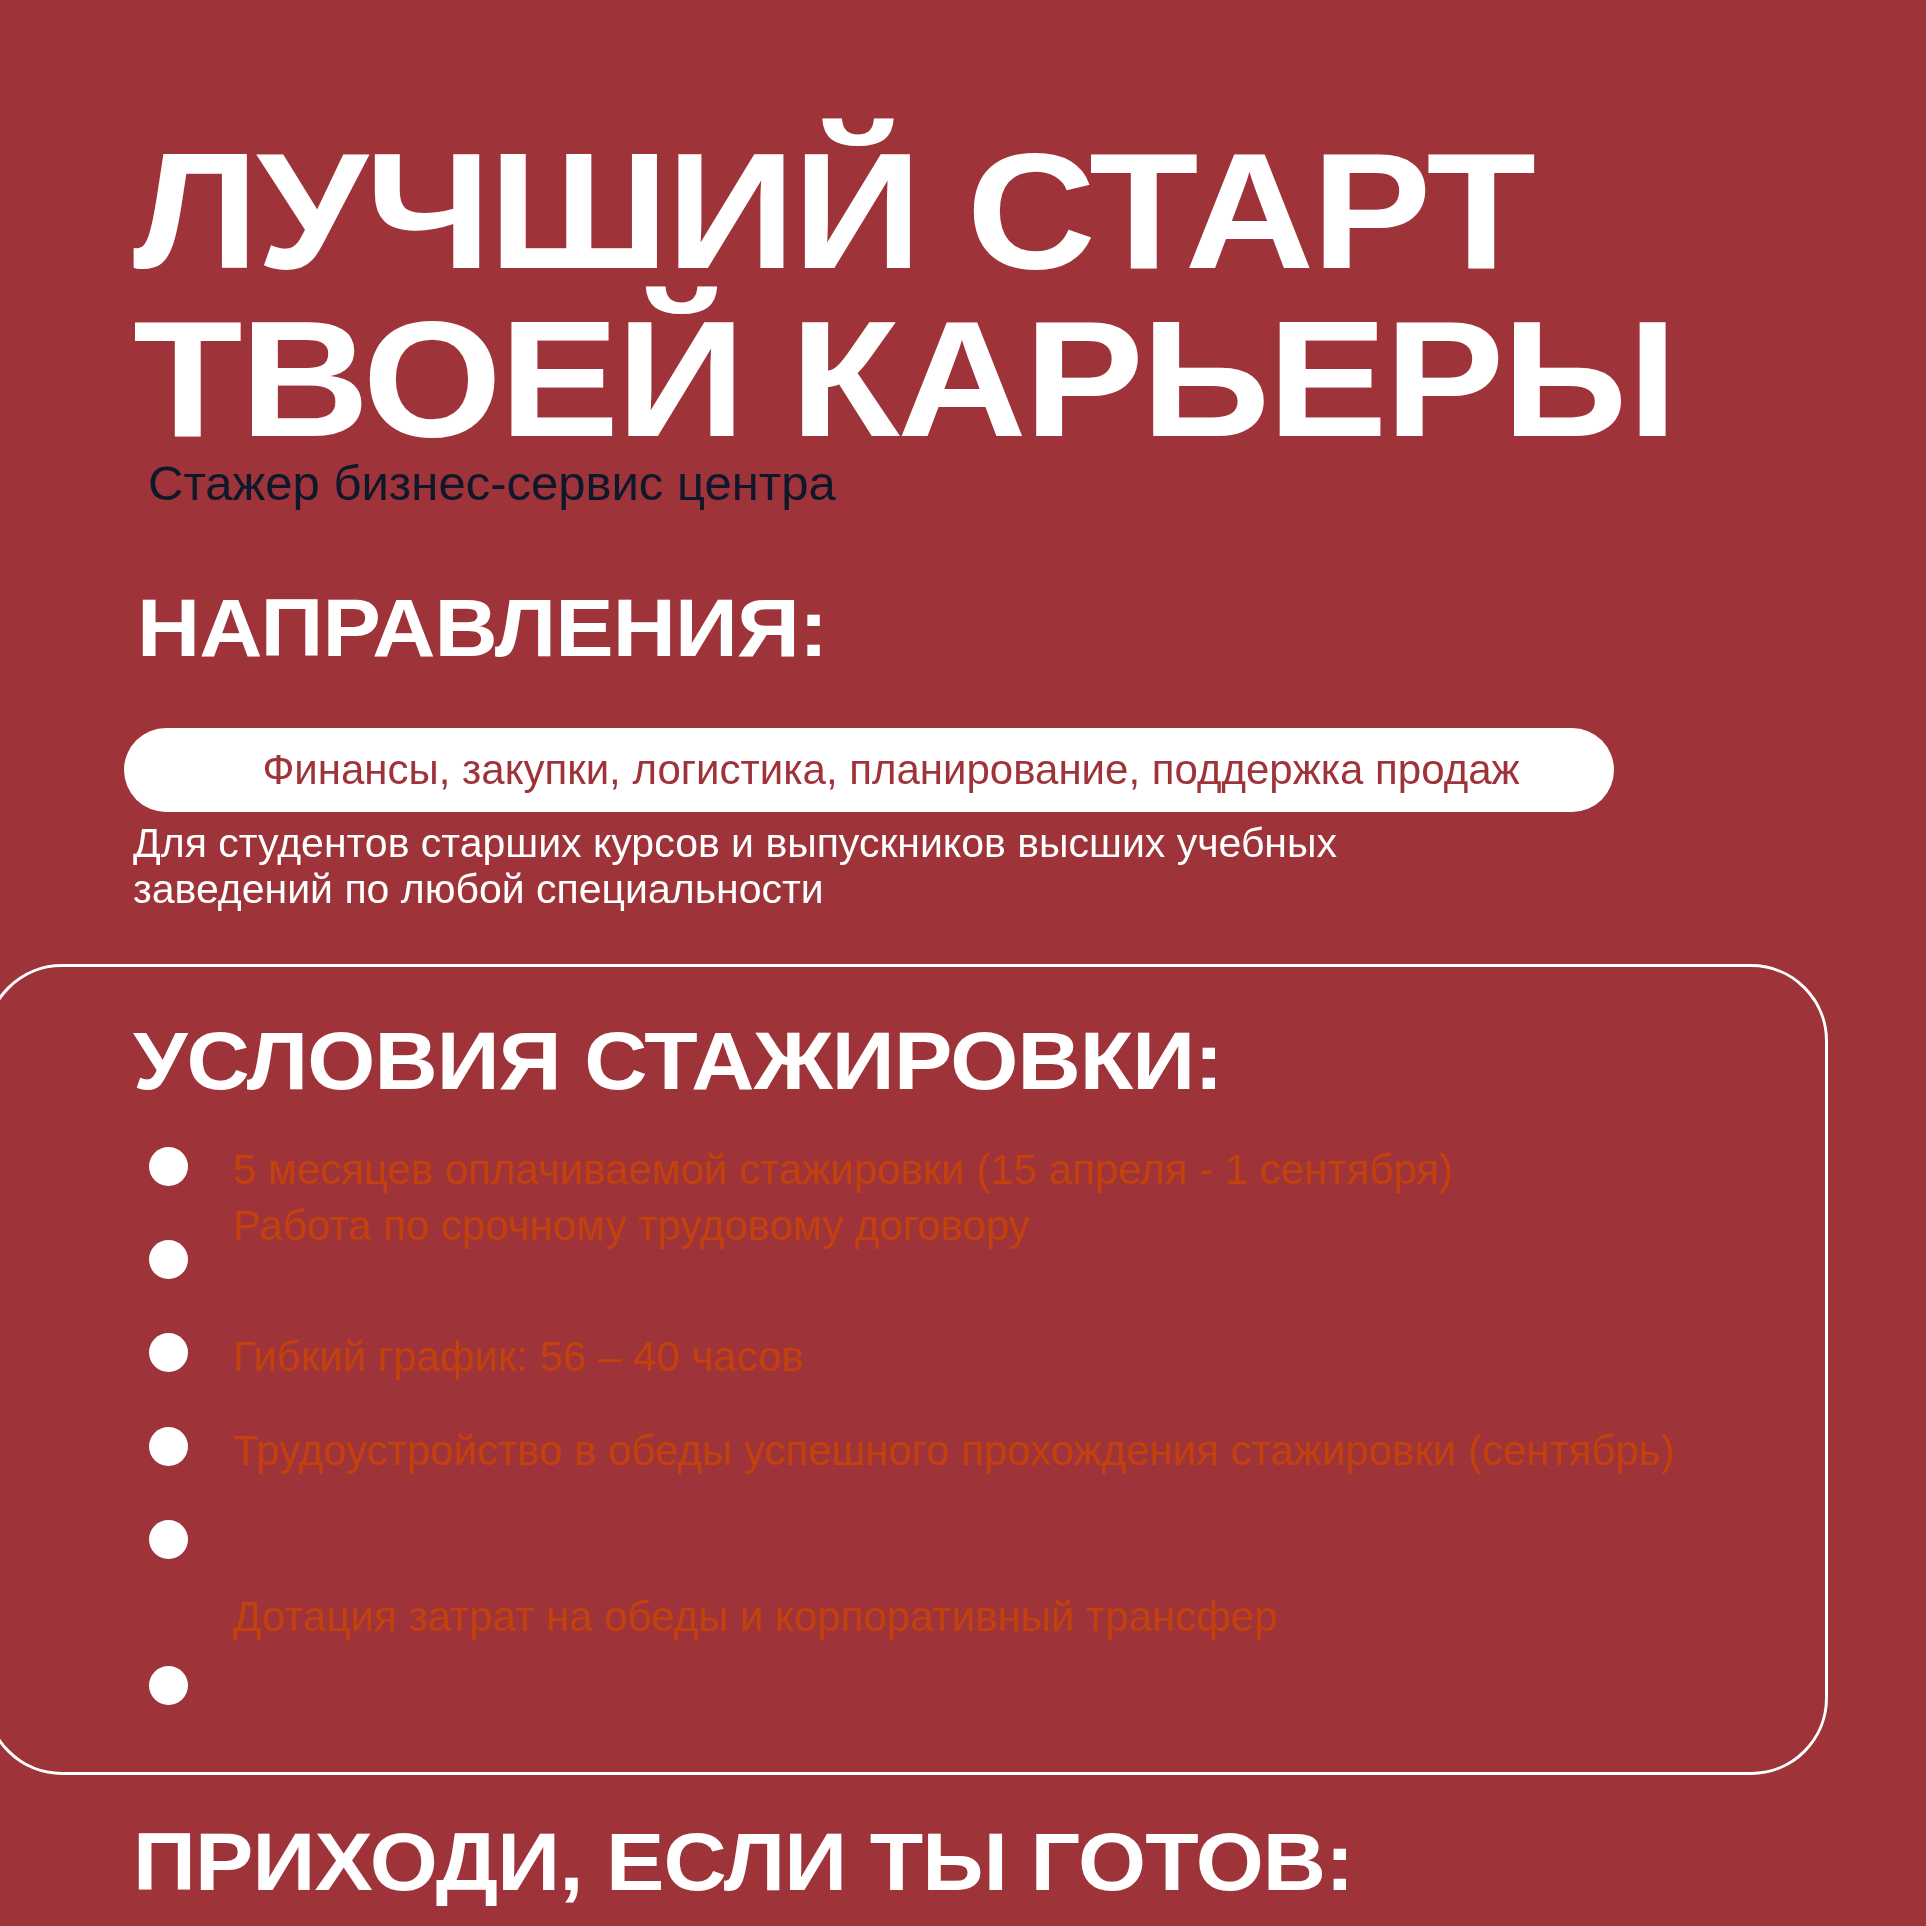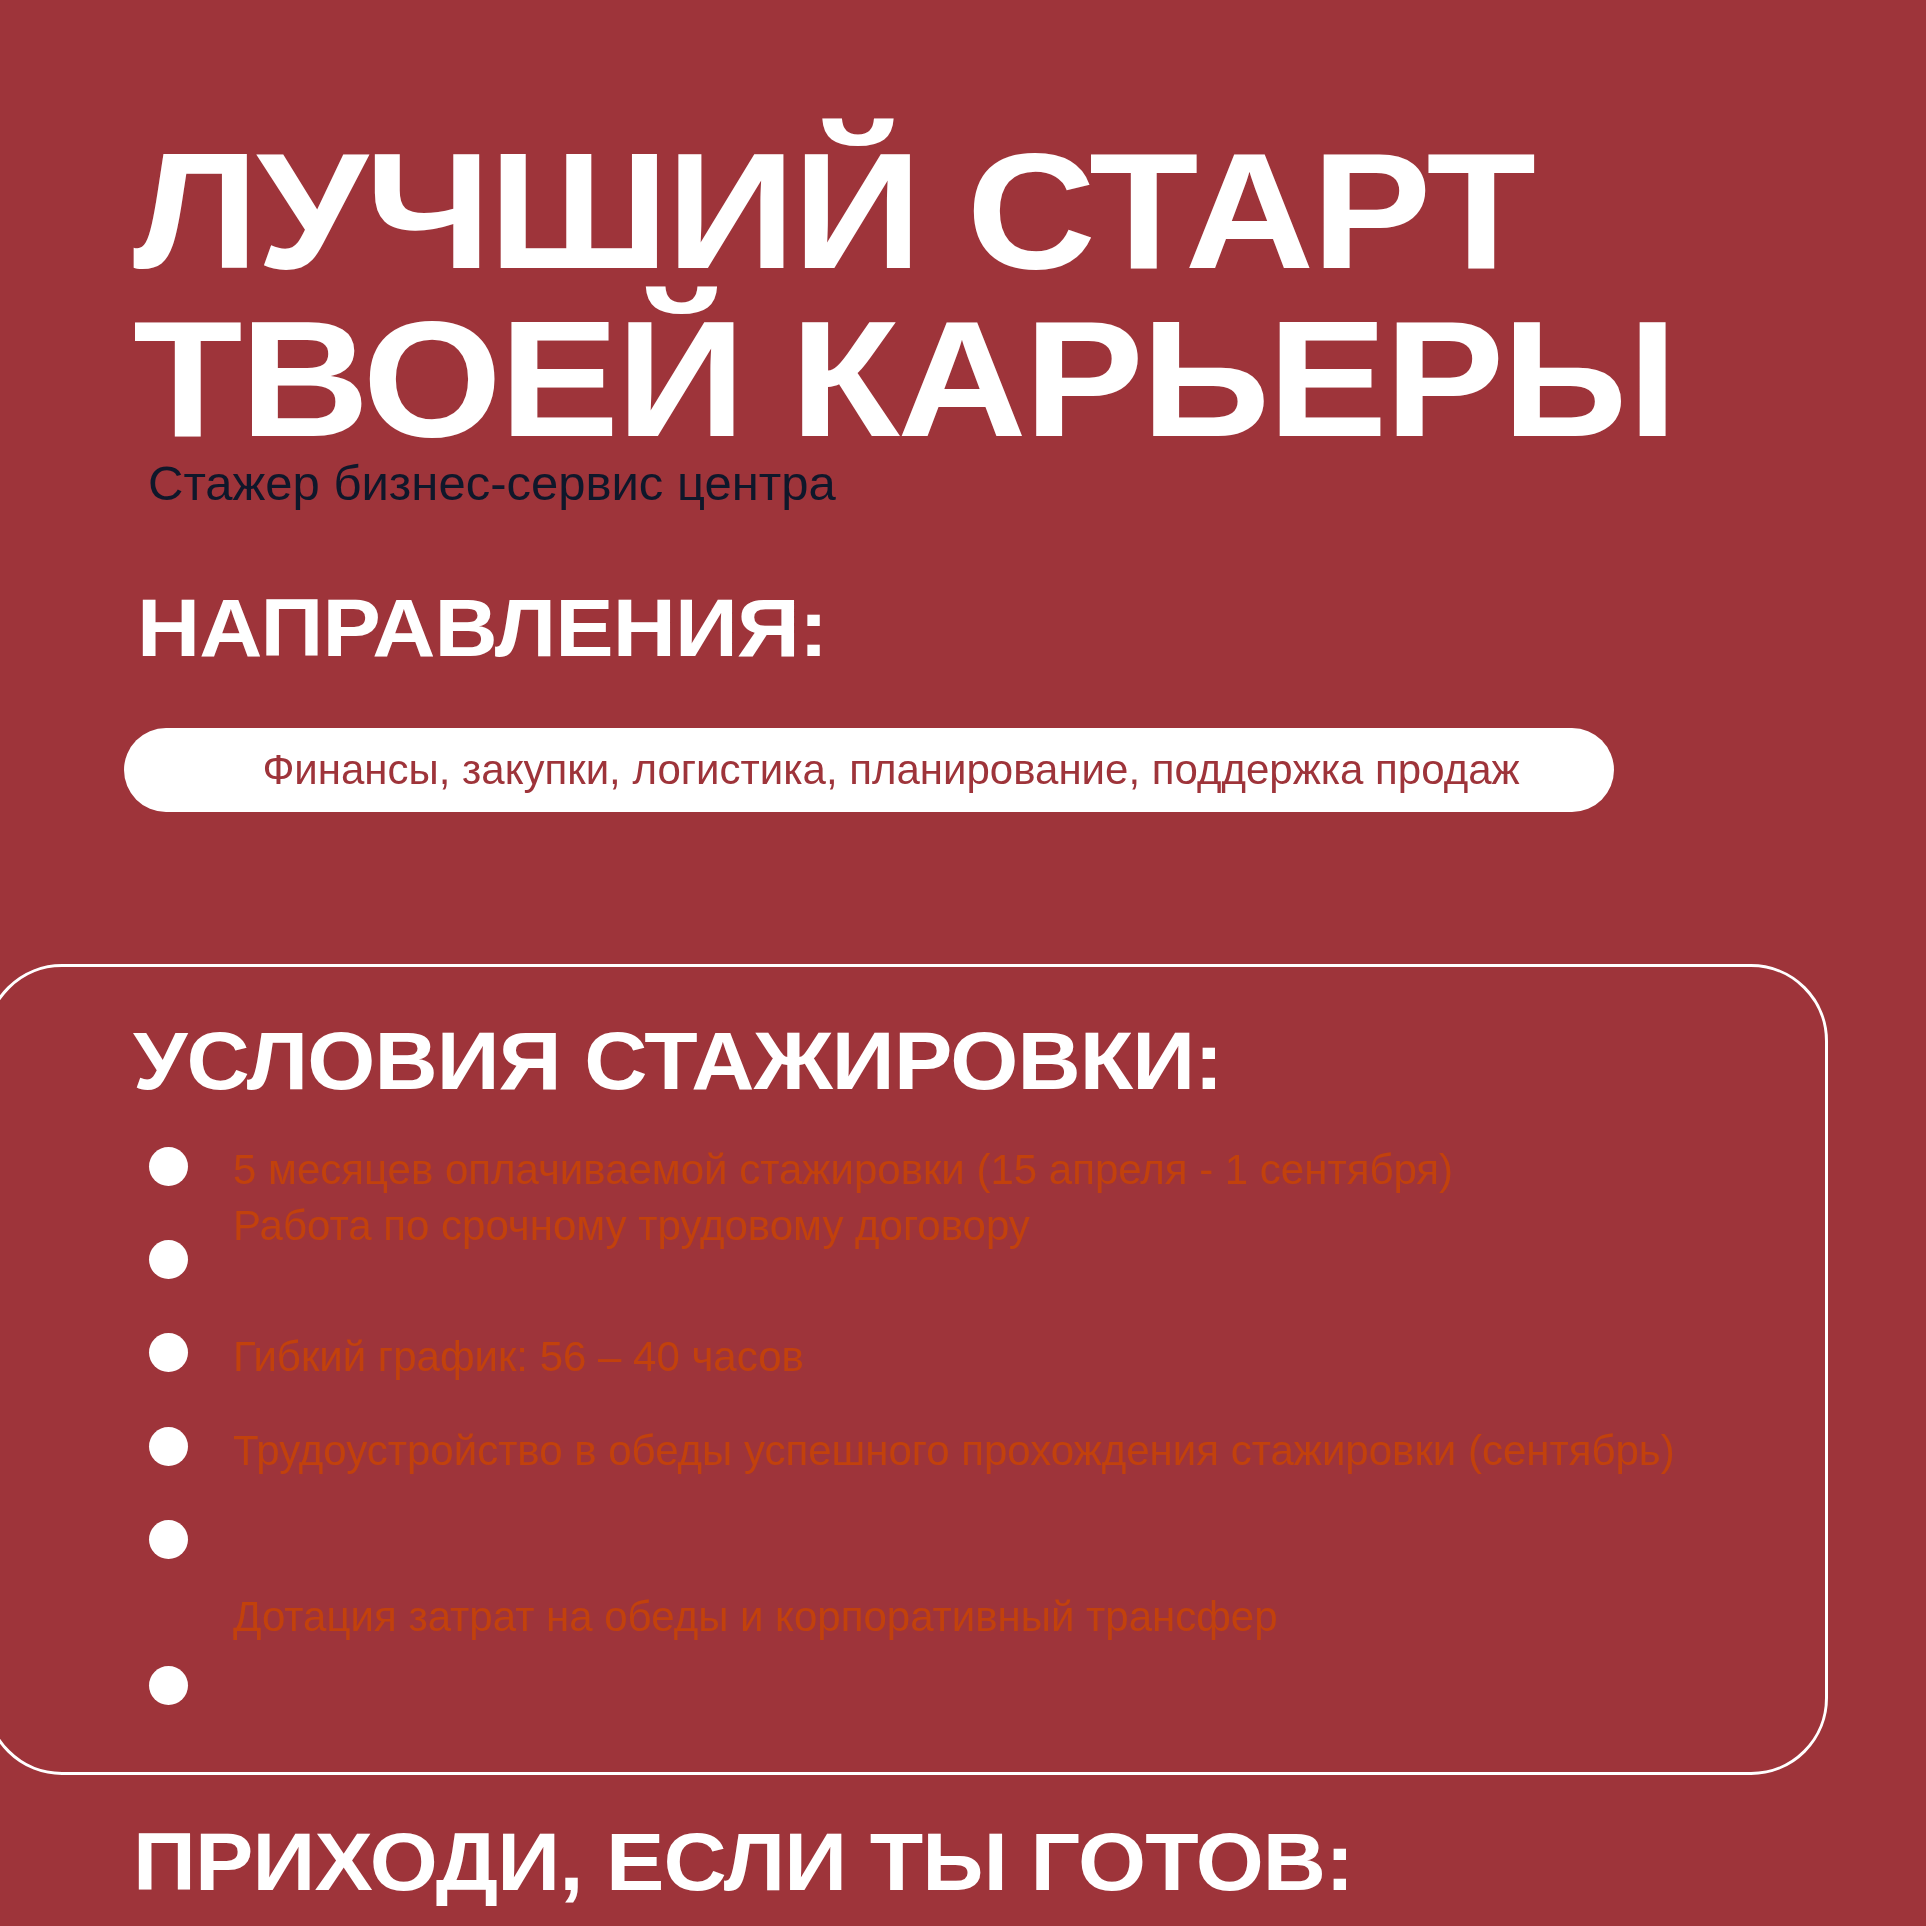--- a/index.html
+++ b/index.html
@@ -29,20 +29,24 @@
   <div class="abs title">
     <div>ЛУЧШИЙ СТАРТ</div>
     <div>ТВОЕЙ КАРЬЕРЫ</div>
   </div>
   <div class="abs subtitle">Стажер бизнес-сервис центра</div>
 
   <div class="abs h2" style="left:137px; top:584px;">НАПРАВЛЕНИЯ:</div>
   <div class="abs pill">
     <span>Финансы, закупки, логистика, планирование, поддержка продаж</span>
   </div>
+  <div class="abs audience">
+    <div>Для студентов старших курсов и выпускников высших учебных</div>
+    <div>заведений по любой специальности</div>
+  </div>
 
   <div class="abs frame"></div>
   <div class="abs h2" style="left:133px; top:1017px;">УСЛОВИЯ СТАЖИРОВКИ:</div>
 
   <div class="abs bullet" style="left:149px; top:1147px;"></div>
   <div class="abs item-text" style="left:233px; top:1146px;">5 месяцев оплачиваемой стажировки (15 апреля - 1 сентября)</div>
 
   <div class="abs bullet" style="left:149px; top:1240px;"></div>
   <div class="abs item-text" style="left:233px; top:1202px;">Работа по срочному трудовому договору</div>
 

